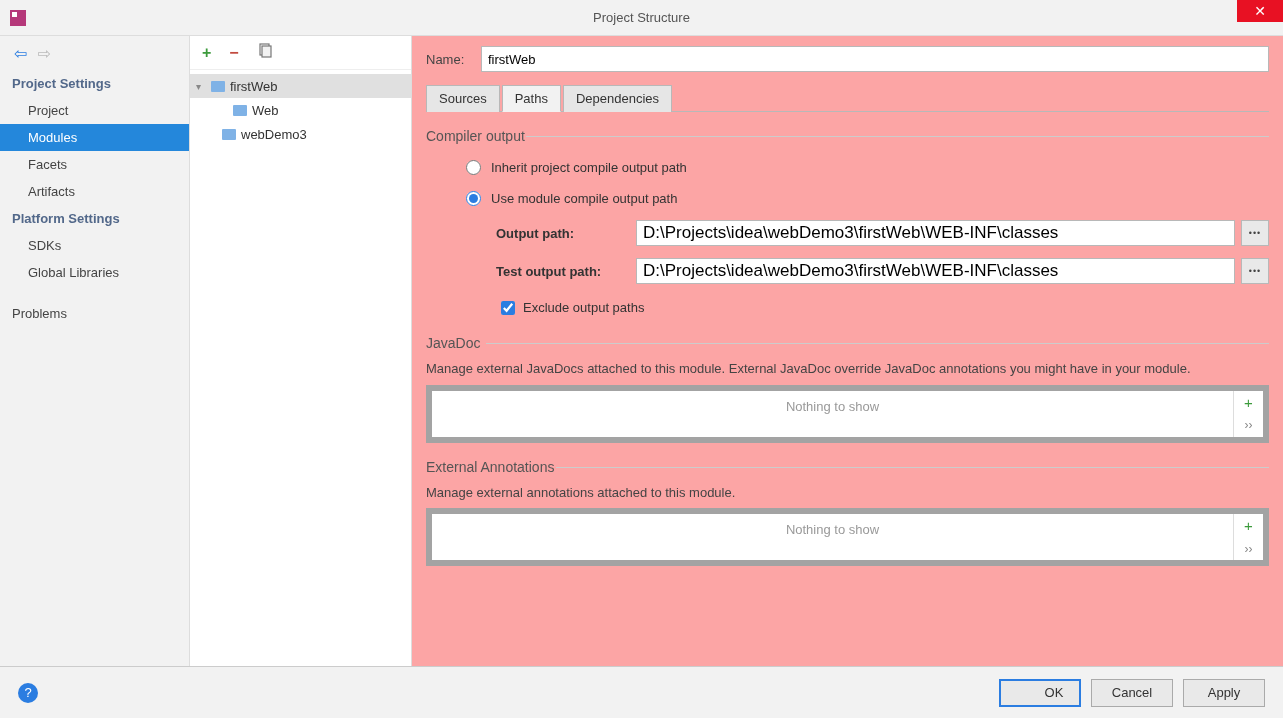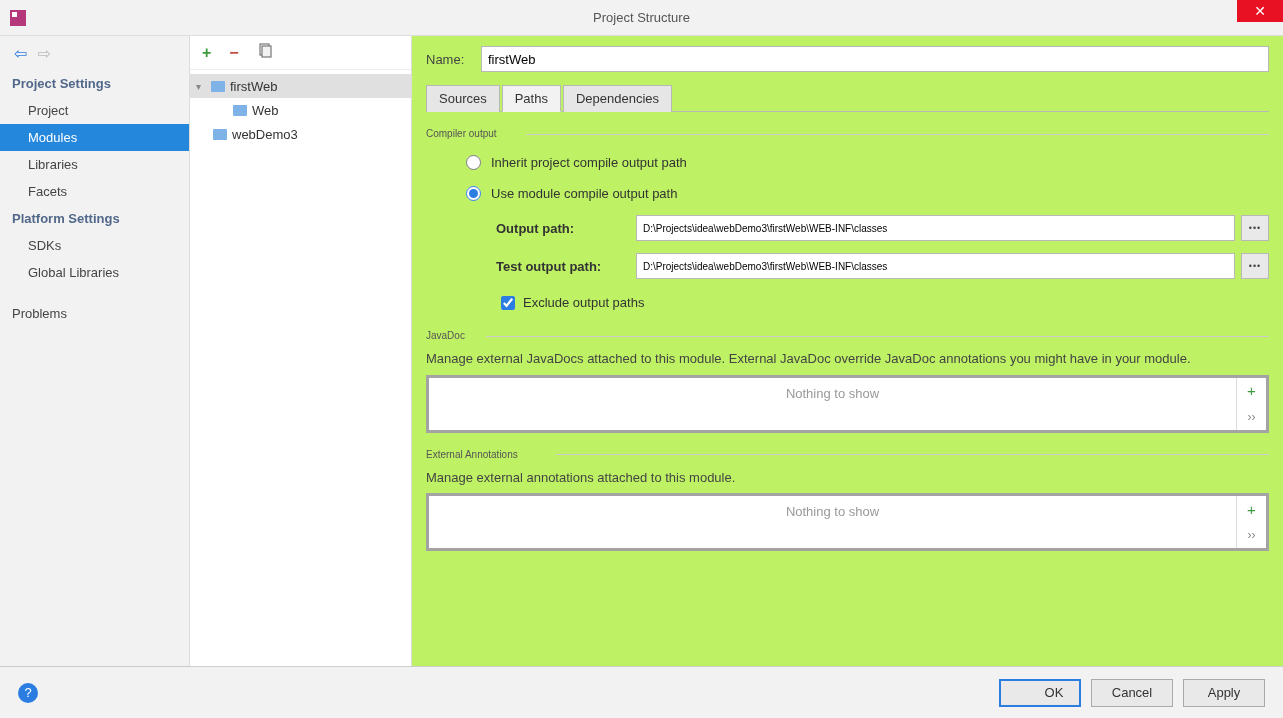--- a/index.html
+++ b/index.html
@@ -31,52 +31,52 @@
 
 .tree { padding: 4px 0; }
 .tree-node { display: flex; align-items: center; height: 24px; cursor: pointer; padding-left: 6px; }
 .tree-node.selected { background: #e0e0e0; }
 .tree-node .caret { width: 14px; color: #888; font-size: 10px; }
 .tree-node .node-icon { width: 16px; height: 14px; margin-right: 4px; display: inline-flex; align-items: center; justify-content: center; }
 .folder-icon { background: #7fb2e6; width: 14px; height: 11px; border-radius: 1px; position: relative; }
 .web-icon { background: #7fb2e6; width: 14px; height: 11px; border-radius: 1px; }
 .tree-node .label { color: #333; }
 .tree-node.child1 { padding-left: 42px; }
-.tree-node.child0 { padding-left: 22px; }
-
-.content { flex: 1; background: #bef264; padding: 10px 14px 0 14px; overflow: hidden; }
+.tree-node.child0 { padding-left: 22px; margin-left: 9px; }
+
+.content { flex: 1; background: #fca5a5; padding: 10px 14px 0 14px; overflow: hidden; }
 
 .name-row { display: flex; align-items: center; margin-bottom: 12px; }
 .name-row label { width: 55px; color: #444; }
 .name-row input { flex: 1; height: 26px; border: 1px solid #b8b8b8; padding: 0 6px; font-size: 13px; background: #fff; }
 
 .tabs { display: flex; border-bottom: 1px solid #b8b8b8; }
 .tab { padding: 5px 12px; border: 1px solid #b8b8b8; border-bottom: none; background: #e6e6e6; margin-right: 2px; cursor: pointer; color: #333; position: relative; top: 1px; }
 .tab.active { background: #f2f2f2; border-bottom: 1px solid #f2f2f2; }
 
-.group-label { color: #555; font-size: 10px; margin-top: 16px; margin-bottom: 8px; position: relative; }
+.group-label { color: #555; font-size: 14px; margin-top: 16px; margin-bottom: 8px; position: relative; }
 .group-label::after { content: ""; position: absolute; left: 100px; right: 0; top: 50%; border-top: 1px solid #ccc; }
 .group-label.wide::after { left: 130px; }
 .group-label.short::after { left: 60px; }
 
 .radio-row { display: flex; align-items: center; padding: 8px 0 8px 40px; }
 .radio-row input[type=radio] { margin-right: 10px; width: 15px; height: 15px; accent-color: #2b7de1; }
 .radio-row label { color: #333; }
 
 .path-row { display: flex; align-items: center; padding: 6px 0 6px 70px; }
 .path-row .plabel { width: 130px; text-align: left; margin-right: 10px; color: #333; font-weight: bold; }
-.path-row input { flex: 1; height: 26px; border: 1px solid #b8b8b8; padding: 0 6px; font-size: 10px; background: #fff; }
+.path-row input { flex: 1; height: 26px; border: 1px solid #b8b8b8; padding: 0 6px; font-size: 17px; background: #fff; }
 .path-row .browse { width: 28px; height: 26px; border: 1px solid #b8b8b8; background: #e9e9e9; margin-left: 6px; cursor: pointer; display: flex; align-items: center; justify-content: center; letter-spacing: 1px; font-size: 9px; color: #444; }
 
 .check-row { display: flex; align-items: center; padding: 10px 0 4px 75px; }
 .check-row input { margin-right: 8px; width: 14px; height: 14px; accent-color: #2b7de1; }
 
 .desc { color: #444; margin: 4px 0 6px 0; line-height: 1.5; }
 
-.listbox { border: 3px solid #a3a3a3; background: #fff; display: flex; height: 58px; }
+.listbox { border: 6px solid #a3a3a3; background: #fff; display: flex; height: 58px; }
 .listbox .empty { flex: 1; color: #999; display: flex; align-items: flex-start; justify-content: center; padding-top: 8px; font-size: 13px; }
 .listbox .sidebtns { width: 30px; border-left: 1px solid #ddd; display: flex; flex-direction: column; }
 .listbox .sb { flex: 1; display: flex; align-items: center; justify-content: center; cursor: pointer; font-size: 15px; color: #3d9b3d; }
 .listbox .sb.more { color: #888; font-size: 12px; }
 
 .footer { height: 52px; border-top: 1px solid #ccc; display: flex; align-items: center; padding: 0 18px; background: #f2f2f2; }
 .help-icon { width: 20px; height: 20px; border-radius: 50%; background: #2b7de1; color: #fff; display: flex; align-items: center; justify-content: center; font-size: 13px; cursor: pointer; }
 .footer .spacer { flex: 1; }
 .btn { min-width: 82px; height: 28px; border: 1px solid #aaa; background: #e9e9e9; margin-left: 10px; cursor: pointer; font-size: 13px; color: #333; }
 .btn.primary { border: 2px solid #2b7de1; padding-left: 28px; }
@@ -100,22 +100,22 @@
 <div class="main">
 
   <div class="sidebar-left">
     <div class="nav-arrows">
       <span class="arrow blue">⇦</span>
       <span class="arrow gray">⇨</span>
     </div>
     <div class="section-header">Project Settings</div>
     <div class="nav-item">Project</div>
     <div class="nav-item selected">Modules</div>
-    <div class="nav-item">Libraries</div>
     <div class="nav-item">Facets</div>
+    <div class="nav-item">Artifacts</div>
     <div class="section-header">Platform Settings</div>
     <div class="nav-item">SDKs</div>
     <div class="nav-item">Global Libraries</div>
     <div style="height:14px"></div>
     <div class="nav-item" style="padding-left:12px">Problems</div>
   </div>
 
   <div class="tree-panel">
     <div class="tree-toolbar">
       <span class="tool-icon tool-add">+</span>

